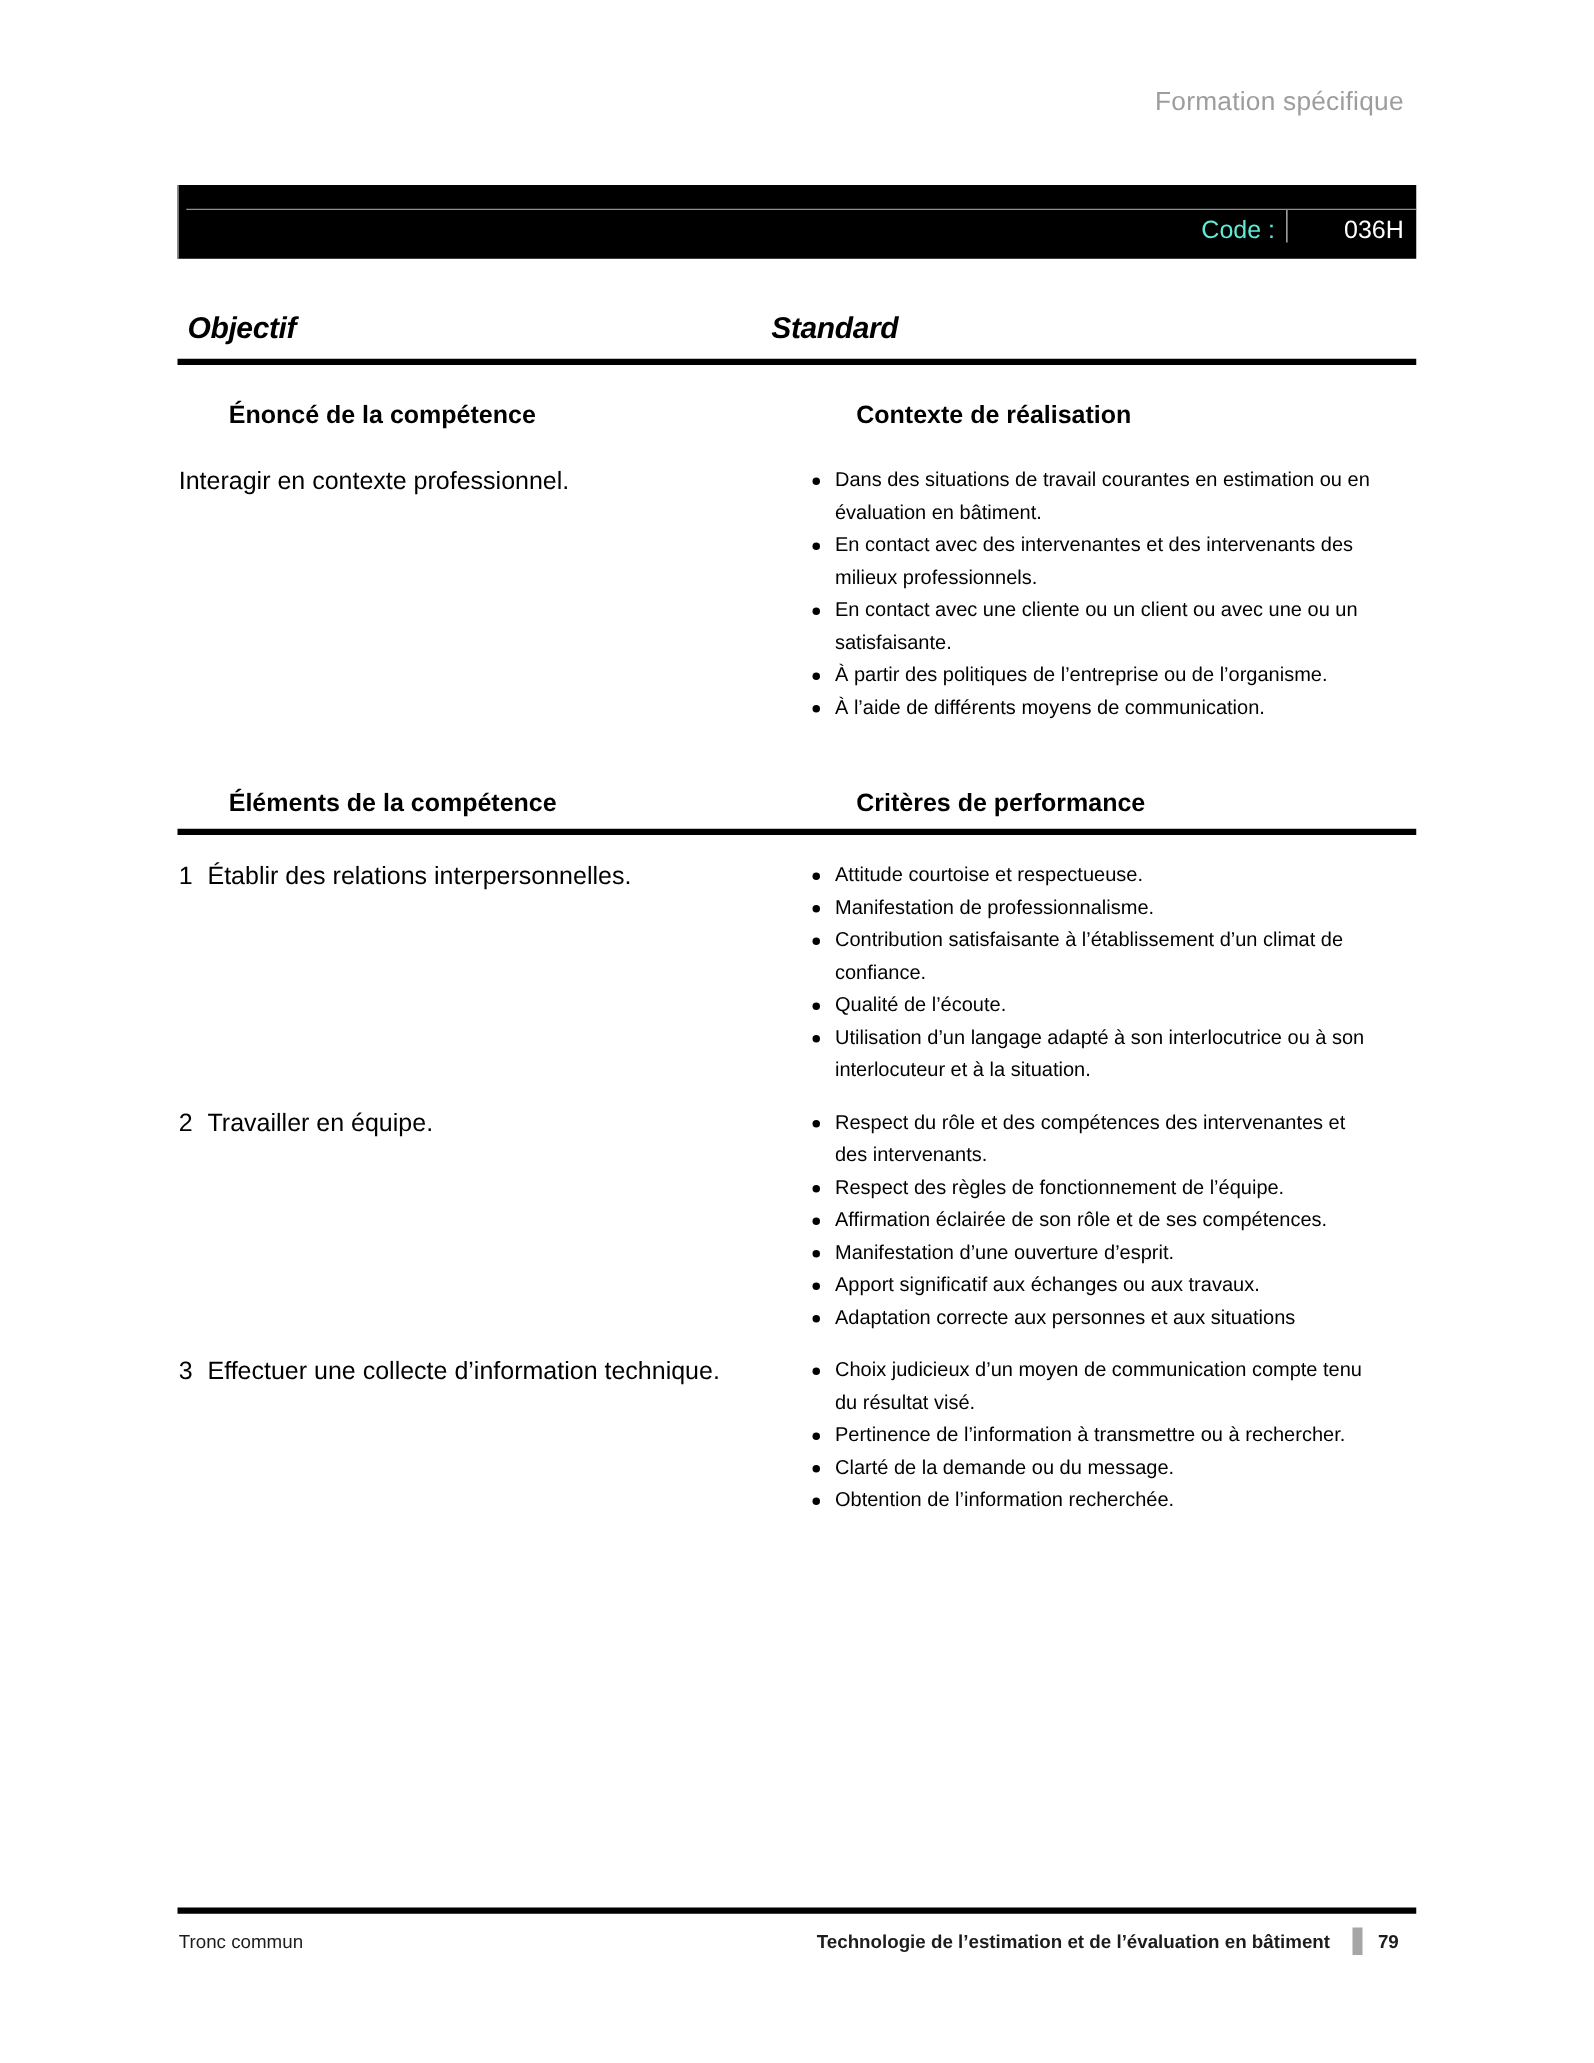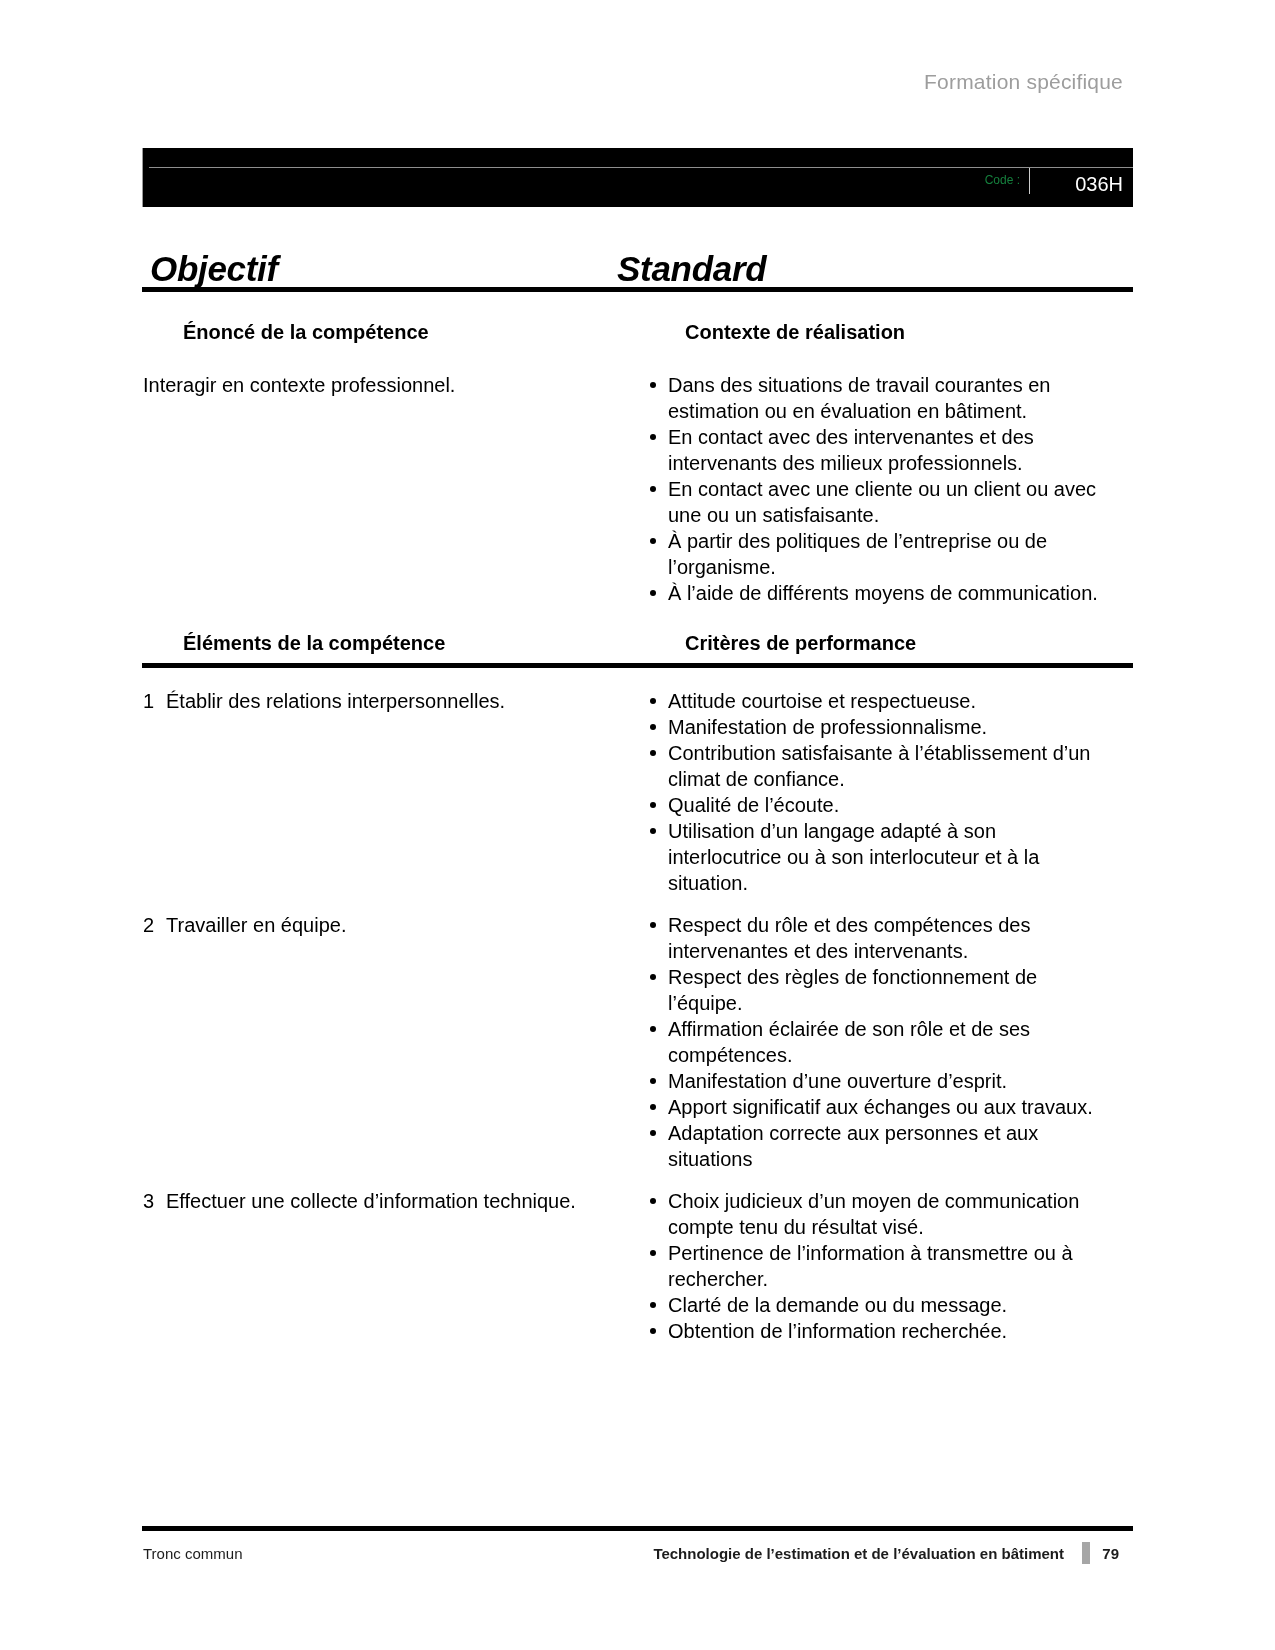--- a/index.html
+++ b/index.html
@@ -14,26 +14,26 @@
     font-size:21px; color:#9d9d9d; letter-spacing:0.2px;
   }
   
   .banner {
     position:absolute; left:142px; top:148px; width:991px; height:59px;
     background:#000;
   }
   .b-left-edge { position:absolute; left:0; top:0; bottom:0; width:1px; background:#9a9a9a; }
   .b-hline { position:absolute; left:7px; right:0; top:19px; height:1px; background:#8f8f8f; }
   .b-vline { position:absolute; right:103px; top:20px; height:26px; width:1px; background:#cccccc; }
-  .code-label { position:absolute; right:113px; top:25px; color:#15803d; font-size:12px; }
+  .code-label { position:absolute; right:113px; top:25px; color:#5eead4; font-size:20px; }
   .code-value { position:absolute; right:10px;  top:25px; color:#ffffff; font-size:20px; }
   
   .col-titles { position:absolute; left:142px; top:249px; width:991px; height:34px; }
   .col-title {
-    position:absolute; top:0; font-size:35px; font-weight:bold; font-style:italic;
+    position:absolute; top:0; font-size:24px; font-weight:bold; font-style:italic;
     letter-spacing:-0.3px;
   }
   .t-left  { left:8px; }
   .t-right { left:475px; }
   
   .rule { position:absolute; left:142px; width:991px; height:5px; background:#000; }
   #rule1 { top:287px; }
   #rule2 { top:663px; }
   #rule3 { top:1526px; }
   
@@ -44,21 +44,21 @@
   .h-right { position:absolute; left:503px; top:0; }
   
   .sec1-body { position:absolute; left:142px; top:372px; width:991px; }
   .body-left {
     position:absolute; left:1px; top:0; width:470px;
     font-size:20px; line-height:26px;
   }
   
   ul.blist {
     margin:0; padding:0; list-style:none; width:456px;
-    font-size:20px; line-height:26px;
+    font-size:16px; line-height:26px;
   }
   ul.blist li { position:relative; padding-left:23px; }
   ul.blist li::before {
     content:""; position:absolute; left:5px; top:10px;
     width:6px; height:6px; border-radius:50%; background:#000;
   }
   .sec1-body ul.blist { position:absolute; left:503px; top:0; }
   
   .rows { position:absolute; left:142px; top:688px; width:991px; }
   .row { display:flex; margin-bottom:16px; }

